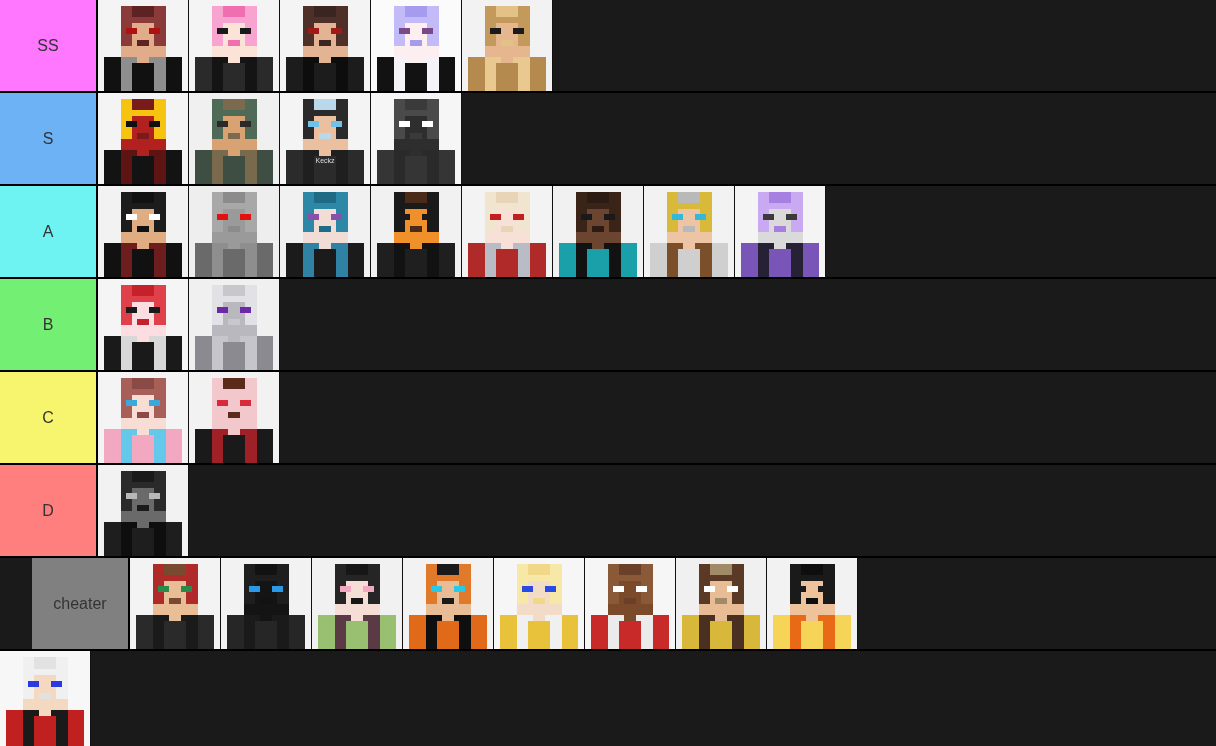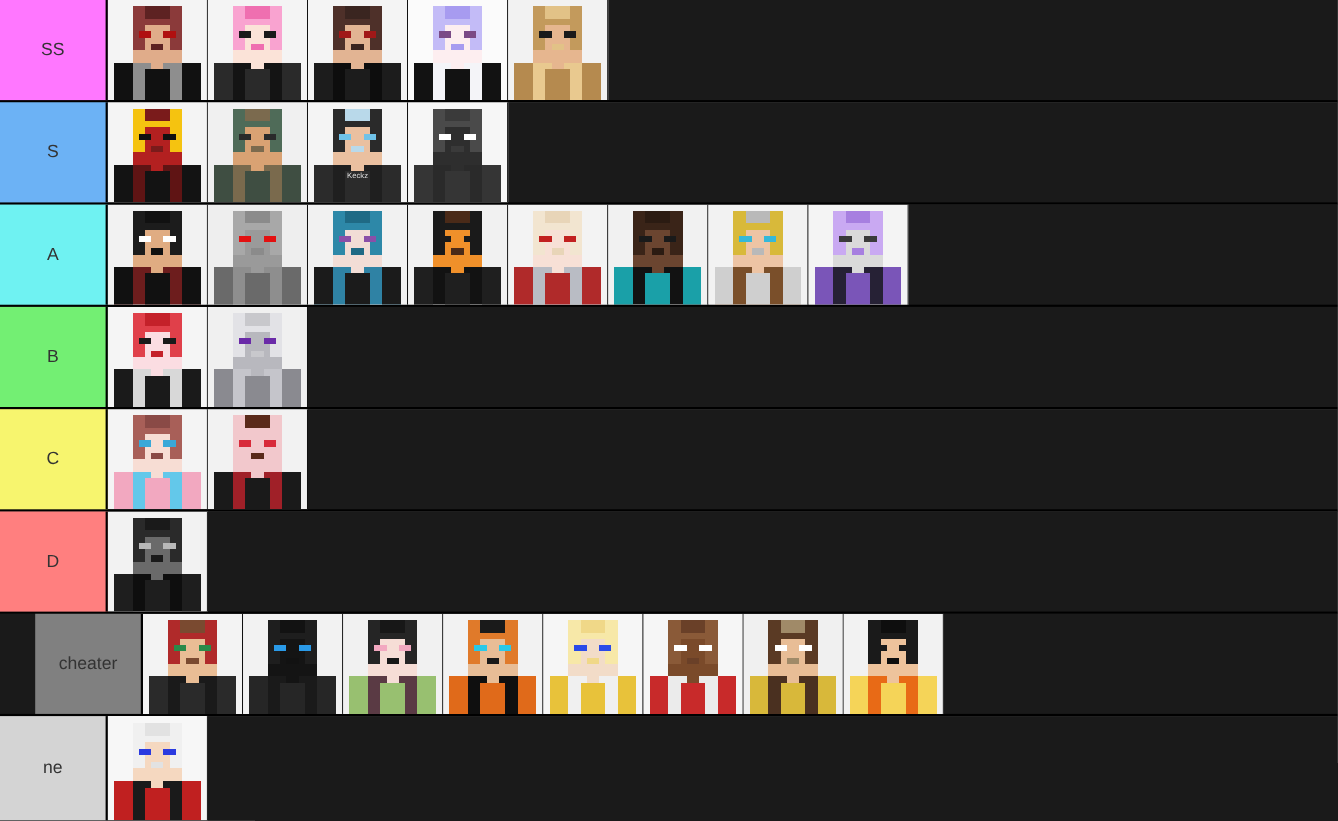--- a/index.html
+++ b/index.html
@@ -2,21 +2,21 @@
 <html><head>
 <meta charset="utf-8">
 <style>
   * { margin:0; padding:0; box-sizing:border-box; }
   html, body {
     width:1216px; height:746px;
     background:#1a1a1a;
     font-family:"Liberation Sans", sans-serif;
     overflow:hidden;
   }
-  #app { position:relative; width:1216px; height:746px; background:#737373;padding-left:20px; }
+  #app { position:relative; width:1216px; height:746px; background:#14532d;padding-left:20px; }
 
   
   .logo-wrap{
     position:absolute; right:14px; top:14px;
     display:flex; align-items:center; gap:12px;
     height:60px;
   }
   .logo-grid{
     display:grid;
     grid-template-columns:repeat(4,12px);
@@ -672,21 +672,20 @@
               <rect x="10" y="1" width="2" height="7" fill="#1a1a1a"></rect>
               <rect x="5" y="3" width="6" height="1" fill="#1a1a1a"></rect>
               <rect x="5" y="5" width="2" height="1" fill="#1a1a1a"></rect>
               <rect x="9" y="5" width="2" height="1" fill="#1a1a1a"></rect>
               <rect x="7" y="7" width="2" height="1" fill="#0e0e0e"></rect>
             </svg>
           </div>
         </div>
       </div>
       <div class="tier-row">
-        <div class="tier-label" style="background: rgb(212, 212, 212);">ne</div>
         <div class="tier-items">
           <div class="avatar">
             <svg viewBox="0 0 16 16" preserveAspectRatio="none" shape-rendering="crispEdges">
               <rect x="0" y="0" width="16" height="16" fill="#f7f7f7"></rect>
               <rect x="1" y="10" width="14" height="6" fill="#1a1a1a"></rect>
               <rect x="1" y="10" width="3" height="6" fill="#c02020"></rect>
               <rect x="12" y="10" width="3" height="6" fill="#c02020"></rect>
               <rect x="6" y="11" width="4" height="5" fill="#c02020"></rect>
               <rect x="7" y="9" width="2" height="2" fill="#f5d8c0"></rect>
               <rect x="4" y="1" width="8" height="9" fill="#f5d8c0"></rect>

